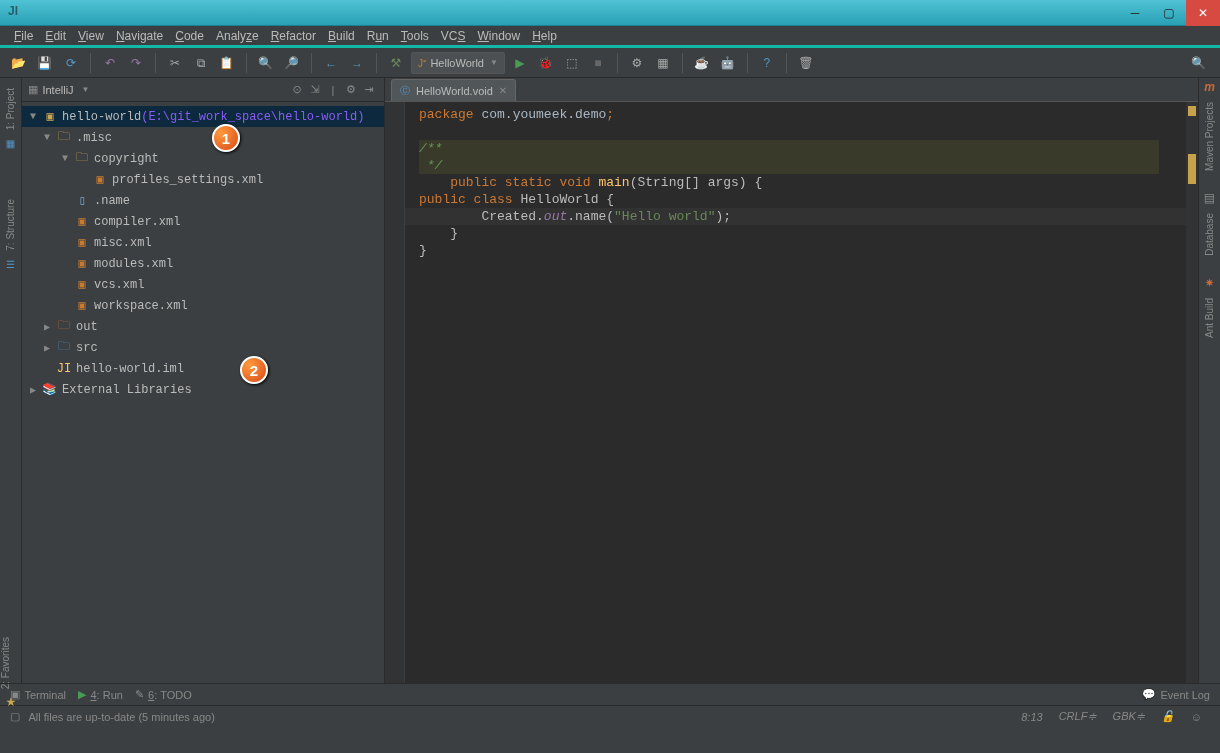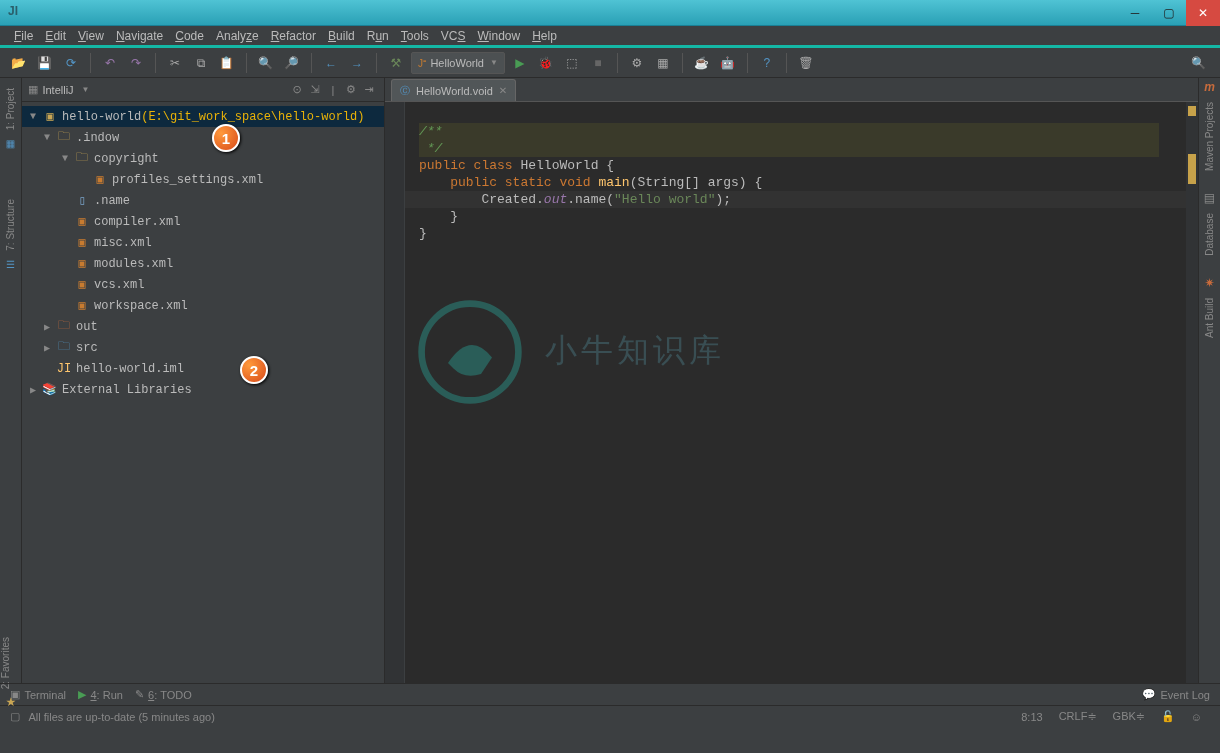--- a/index.html
+++ b/index.html
@@ -28,21 +28,21 @@
 .proj-header { height:24px; display:flex; align-items:center; padding:0 6px; border-bottom:1px solid #2b2b2b; background:#3c3f41; }
 .proj-header .title { flex:1; color:#bbb; font-size:11px; display:flex; align-items:center; gap:4px;}
 .proj-header .title .chev{font-size:8px;color:#888;margin-left:4px;}
 .proj-header .mini { width:18px;text-align:center; color:#888; font-size:11px; }
 .tree { font-family:"Consolas","Courier New",monospace; font-size:12px; padding:4px 0; position:relative;}
 .tree-row { display:flex; align-items:center; height:21px; padding-left:8px; white-space:nowrap; }
 .tree-row.sel { background:#0d293e; }
 .tree-row .arrow { width:12px; color:#888; font-size:10px; }
 .tree-row .icon { width:16px; text-align:center; margin-right:4px; }
 .tree-row .label { color:#bbb; }
-.tree-row .path { color:#eab308; }
+.tree-row .path { color:#8b5cf6; }
 .ind1{padding-left:22px;}.ind2{padding-left:40px;}.ind3{padding-left:58px;}
 .folder-icon{color:#c9a654;}.file-icon{color:#79a3c9;}.xml-orange{color:#c77b30;}.lib-icon{color:#a67dc9;}
 .bubble { position:absolute; width:28px; height:28px; border-radius:50%; background:radial-gradient(circle at 30% 30%,#ff9a3c,#d84a1a); border:2px solid #fff; color:#fff; font-weight:bold; display:flex; align-items:center; justify-content:center; font-size:15px; box-shadow:1px 1px 3px #000;font-family:Arial;}
 .editor-area { flex:1; background:#2b2b2b; display:flex; flex-direction:column; }
 .tabs { height:24px; background:#3c3f41; display:flex; align-items:flex-end; padding-left:6px; border-bottom:1px solid #555;}
 .tab { height:22px; background:#515658; border:1px solid #666; border-bottom:none; display:flex; align-items:center; padding:0 8px; font-size:11px; color:#bbb; gap:6px; border-radius:3px 3px 0 0;}
 .tab .tab-icon{color:#5394c4;font-size:10px;}
 .tab .tab-close{color:#888;font-size:10px;}
 .code { flex:1; position:relative; font-family:"Consolas","Courier New",monospace; font-size:13px; line-height:17px; }
 .gut { position:absolute; left:0; top:0; bottom:0; width:20px; background:#313335; border-right:1px solid #3c3f41;}
@@ -53,21 +53,21 @@
 .hl-line { background:#323232; display:block; margin-left:-34px; padding-left:34px; border-right:3px solid #a9b7c6;}
 .err-stripe { position:absolute; right:0; top:0; width:12px; height:100%; background:#313335;}
 .err-stripe .sq{position:absolute;right:2px;width:8px;height:10px;background:#c7a24a;}
 .watermark { position:absolute; left:30px; top:195px; opacity:0.45; display:flex; align-items:center; gap:20px; pointer-events:none;}
 .watermark .wm-text{color:#4a7a85;font-size:32px;letter-spacing:4px;}
 .bottom-bar { height:22px; background:#3c3f41; border-top:1px solid #2b2b2b; display:flex; align-items:center; padding:0 10px; gap:12px; font-size:11px; }
 .bottom-bar .item{display:flex;align-items:center;gap:4px;color:#888;}
 .bottom-bar .flex{flex:1;}
 .status-bar { height:22px; background:#3c3f41; border-top:1px solid #2b2b2b; display:flex; align-items:center; padding:0 10px; font-size:11px; color:#888; }
 .status-bar .flex{flex:1;}
-.status-bar .cell{padding:0 8px;}
+.status-bar .cell{padding:0 8px;font-style:italic;}
 .fav-gutter{position:absolute;left:0;bottom:44px;width:22px;}
 .fav-label{writing-mode:vertical-rl;transform:rotate(180deg);font-size:10px;color:#888;padding:6px 0;}
 .star{color:#c9a654;}
 svg{display:block;}
 </style>
 </head>
 <body>
 
 <div class="title-bar">
   <div class="app-icon">JI</div>
@@ -161,21 +161,21 @@
     <div class="tree">
       <div class="tree-row sel">
         <span class="arrow">▼</span>
           <span class="icon folder-icon">▣</span>
         <span class="label" style="color:#bbb;">hello-world</span>
           <span class="path"> (E:\git_work_space\hello-world)</span>
       </div>
       <div class="tree-row ind1">
           <span class="arrow">▼</span>
           <span class="icon folder-icon">🗀</span>
-          <span class="label">.indow</span>
+          <span class="label">.misc</span>
         </div>
       <div class="tree-row ind2">
           <span class="arrow">▼</span>
           <span class="icon folder-icon">🗀</span>
           <span class="label">copyright</span>
         </div>
       <div class="tree-row ind3">
           <span class="arrow"></span>
           <span class="icon xml-orange">▣</span>
           <span class="label">profiles_settings.xml</span>
@@ -244,35 +244,29 @@
         <span class="tab-close">✕</span>
       </div>
     </div>
     <div class="code">
       <div class="gut"></div>
       <div class="err-stripe">
         <div class="sq" style="top:4px;"></div>
         <div class="sq" style="top:52px;height:30px;"></div>
       </div>
       <div class="code-lines">
+        <div><span class="kw">package </span><span class="pkg">com.youmeek.demo</span><span class="kw">;</span></div>
         <div></div>
         <div><span class="comment-bg"><span class="com">/**</span></span></div>
         <div><span class="comment-bg"><span class="com"> */</span></span></div>
+        <div><span class="kw">    public static void </span><span class="fn">main</span><span class="cls">(String[] args) {</span></div>
         <div><span class="kw">public class </span><span class="cls">HelloWorld {</span></div>
-        <div><span class="kw">    public static void </span><span class="fn">main</span><span class="cls">(String[] args) {</span></div>
         <div class="hl-line"><span class="cls">        Created.</span><span class="stat">out</span><span class="cls">.name(</span><span class="str">"Hello world"</span><span class="cls">);</span></div>
         <div><span class="cls">    }</span></div>
         <div><span class="cls">}</span></div>
-      </div>
-      <div class="watermark">
-        <svg width="110" height="110" viewBox="0 0 100 100">
-            <circle cx="50" cy="50" r="44" fill="none" stroke="#2a9a8f" stroke-width="6"></circle>
-            <path d="M30 60 Q50 30 70 55 L60 70 Q45 75 35 65 Z" fill="#2a9a8f"></path>
-          </svg>
-        <div class="wm-text">小牛知识库</div>
       </div>
     </div>
   </div>
 
   <div class="right-gutter">
     <div style="color:#c76b3c;font-style:italic;font-weight:bold;">m</div>
     <div class="gutter-label">Maven Projects</div>
     <div style="height:10px;"></div>
     <div style="color:#888;">▤</div>
     <div class="gutter-label">Database</div>

